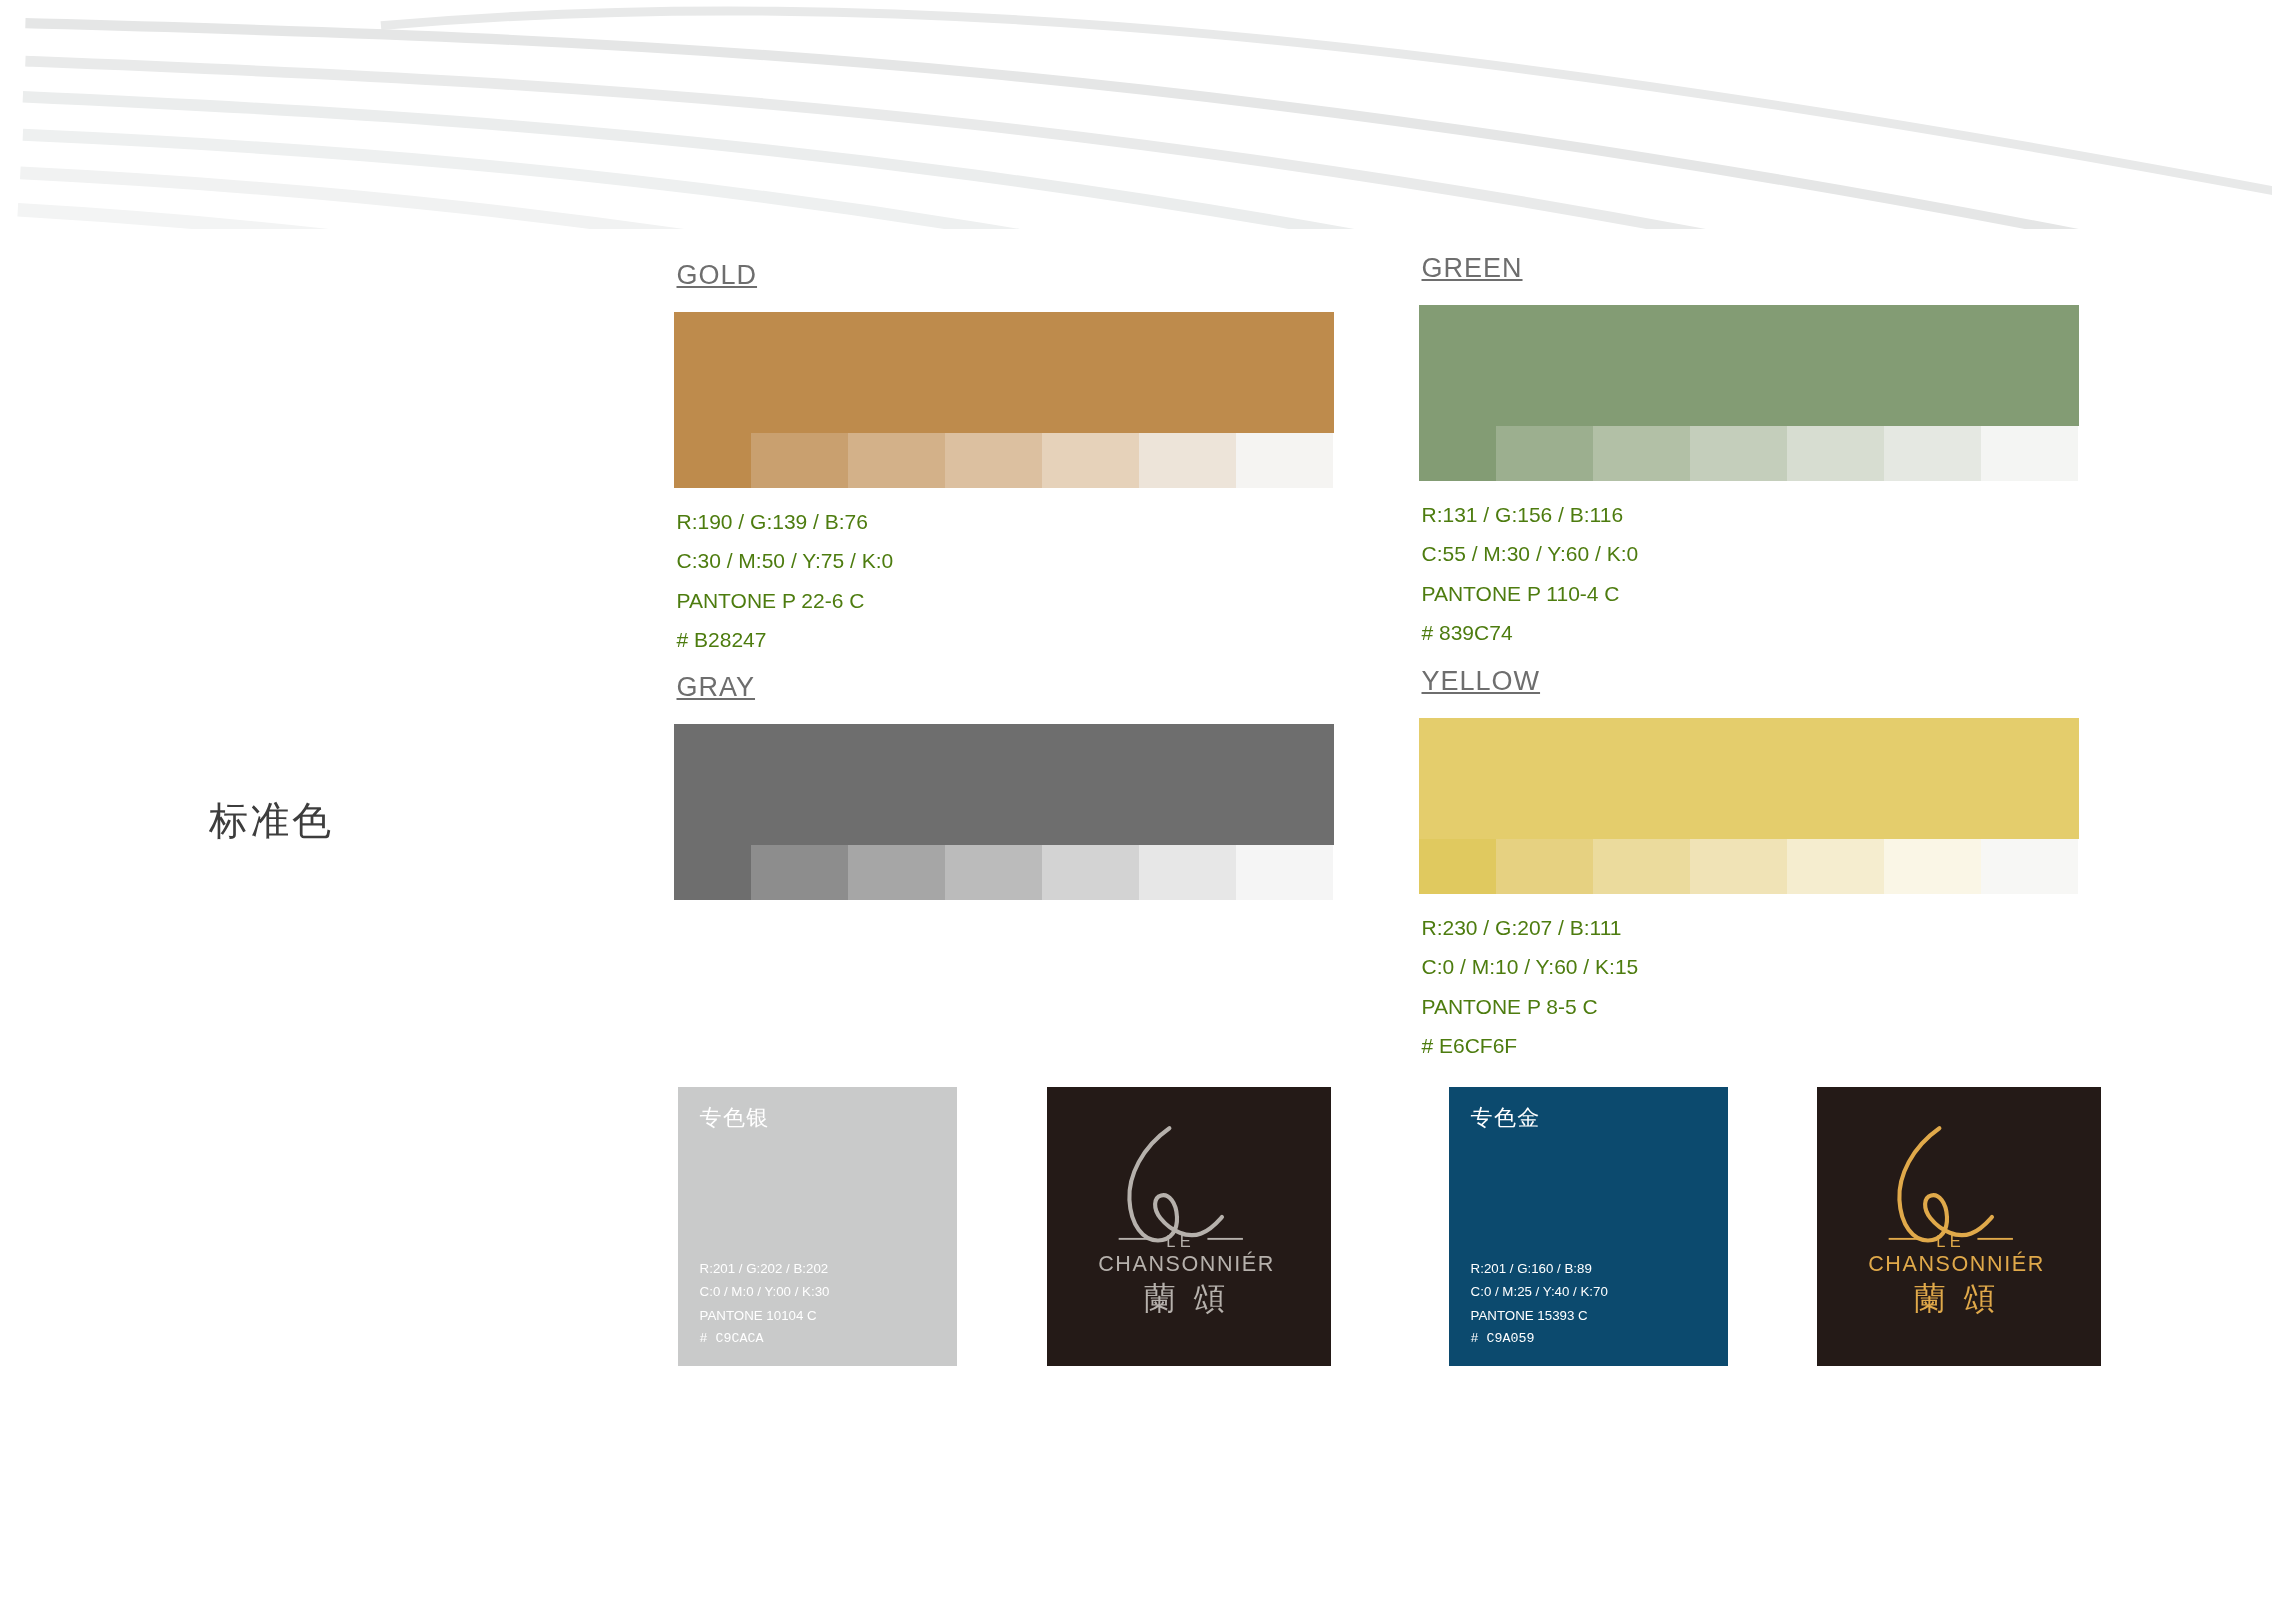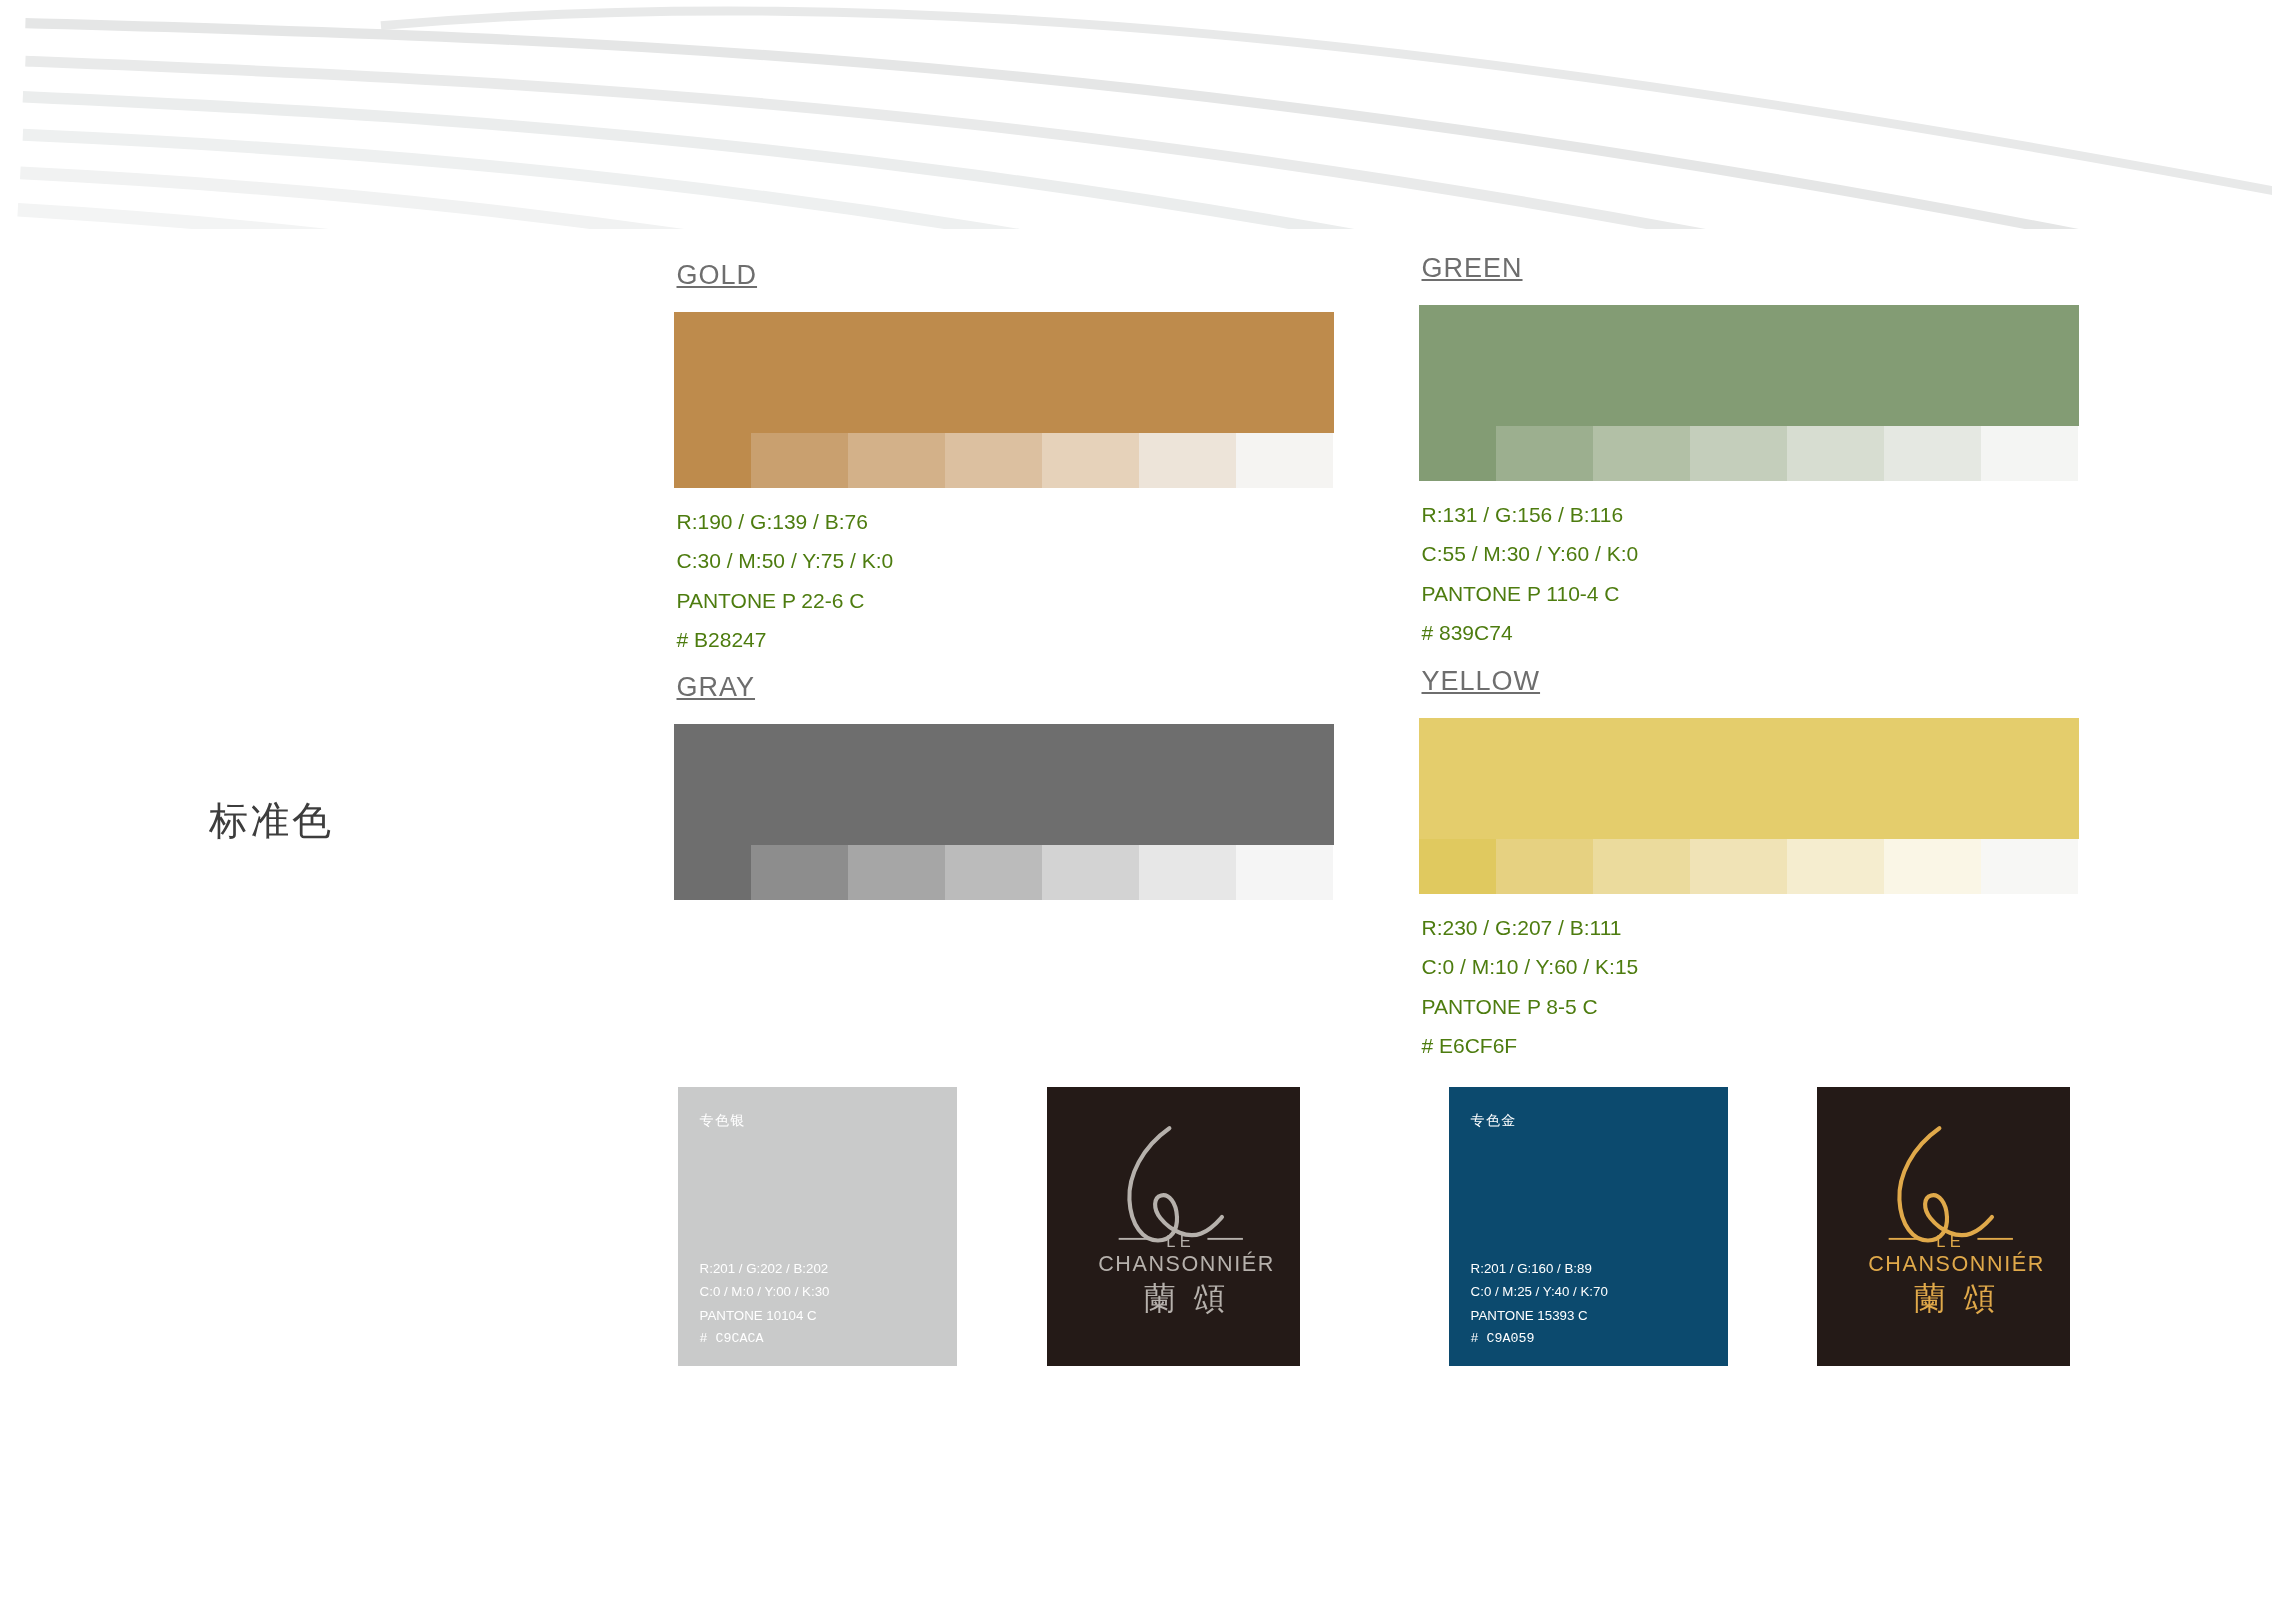--- a/index.html
+++ b/index.html
@@ -37,32 +37,32 @@
   .tints .t:not(:first-child){width:97px;}
   .specs{margin:23px 0 0 2.5px;}
   .specs .line{
     font-size:21px;color:#4d7c0f;line-height:1;margin-bottom:18.4px;white-space:nowrap;
   }
   .specs .line:last-child{margin-bottom:0;}
 
   
   .panel{position:absolute;width:279px;height:279px;overflow:hidden;}
   .panel .plabel{
-    position:absolute;left:21.6px;top:26px;
-    font-size:14px;line-height:1;color:#ffffff;letter-spacing:1.3px;
+    position:absolute;left:21.6px;top:20px;
+    font-size:22px;line-height:1;color:#ffffff;letter-spacing:1.3px;
     font-family:"DejaVu Sans","Liberation Sans",sans-serif;white-space:nowrap;
   }
   .panel .pspecs{position:absolute;left:21.6px;top:175px;}
   .panel .pspecs .pline{
     font-size:13.3px;color:#ffffff;line-height:1;margin-bottom:10.2px;white-space:nowrap;
   }
   .panel .pspecs .pline:last-child{margin-bottom:0;font-family:Liberation Mono, monospace;}
 
   
-  .logo-panel{position:absolute;width:253px;height:279px;overflow:hidden;}
+  .logo-panel{position:absolute;width:284px;height:279px;overflow:hidden;}
   .logo-wrap{position:absolute;left:0;top:0;width:279px;height:279px;}
   .logo-wrap svg{display:block;width:279px;height:279px;}
 </style>
 </head>
 <body>
 
 <div class="page">
 
   <div class="waves">
     <svg width="2273" height="229" viewBox="0 0 3580 360" xmlns="http://www.w3.org/2000/svg" aria-hidden="true">

